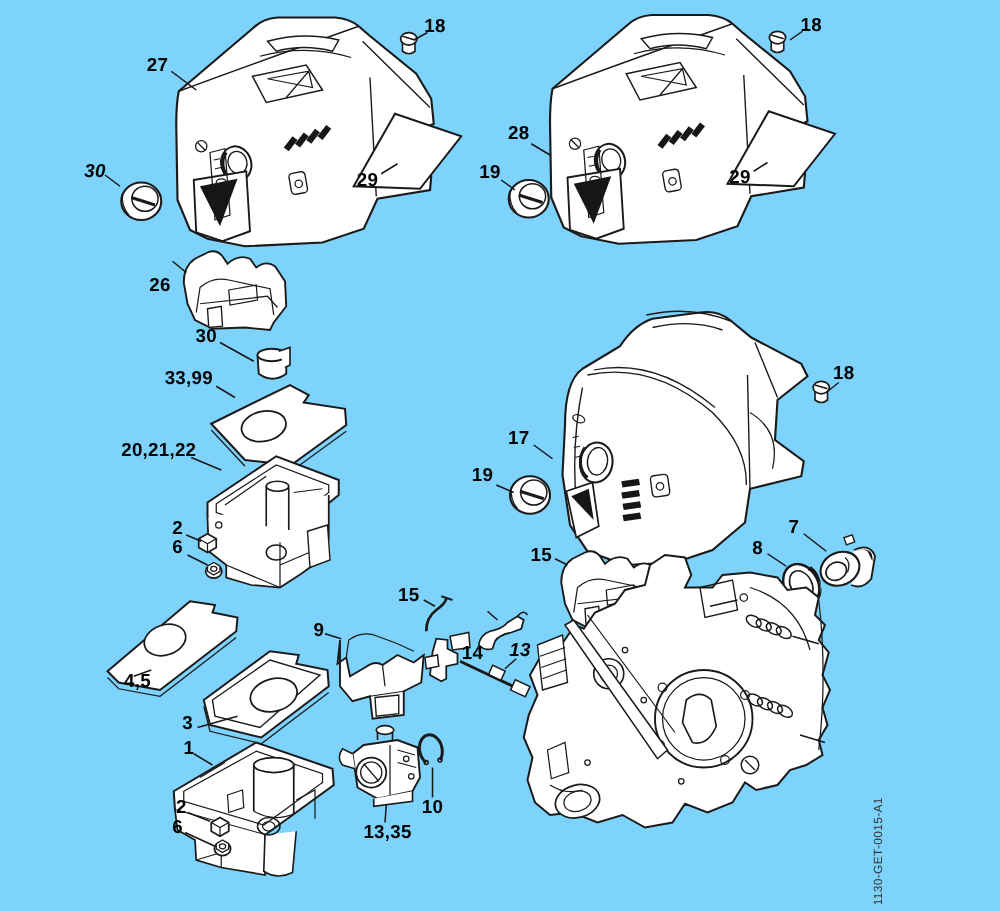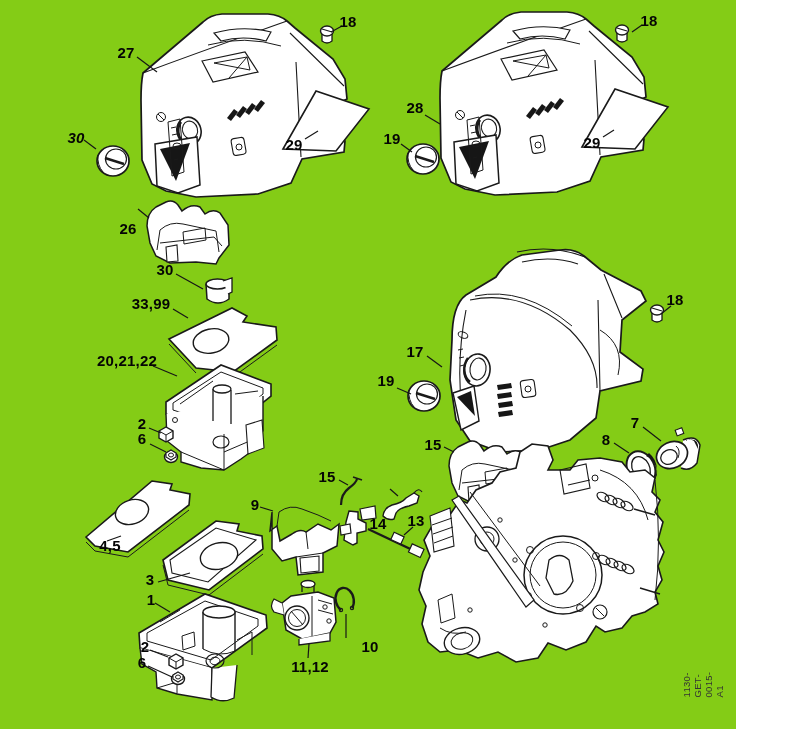--- a/index.html
+++ b/index.html
@@ -1,16 +1,16 @@
 <!DOCTYPE html>
 <html><head>
 <meta charset="utf-8">
 <style>
   html,body{margin:0;padding:0;background:#ffffff;}
-  .stage{position:relative;width:736px;height:729px;background:#84cc16;overflow:hidden;
+  .stage{position:relative;width:800px;height:729px;background:#7dd3fc;overflow:hidden;
          font-family:"Liberation Sans",sans-serif;}
   .stage svg{position:absolute;left:0;top:0;}
   #callout-layer{position:absolute;left:0;top:0;width:800px;height:729px;pointer-events:none;}
   .callout{position:absolute;transform:translate(-50%,-50%);
            font:bold 15px "Liberation Sans",sans-serif;color:#050505;
            letter-spacing:.2px;white-space:nowrap;}
   .diagram-code{position:absolute;left:703px;top:681px;
                 transform:translate(-50%,-50%) rotate(-90deg);
                 font:9.5px "Liberation Sans",sans-serif;color:#333;letter-spacing:.3px;}
   .leader{stroke:#161616;stroke-width:1.2;}
@@ -335,23 +335,23 @@
       <div class="callout" style="left: 142px; top: 423px;">2</div>
       <div class="callout" style="left: 142px; top: 438px;">6</div>
       <div class="callout" style="left: 110px; top: 545px;">4,5</div>
       <div class="callout" style="left: 150px; top: 579px;">3</div>
       <div class="callout" style="left: 151px; top: 599px;">1</div>
       <div class="callout" style="left: 145px; top: 646px;">2</div>
       <div class="callout" style="left: 142px; top: 662px;">6</div>
       <div class="callout" style="left: 255px; top: 504px;">9</div>
       <div class="callout" style="left: 327px; top: 476px;">15</div>
       <div class="callout" style="left: 378px; top: 475px; margin-top: 48px;">14</div>
-      <div class="callout" style="left: 416px; top: 520px;">13</div>
-      <div class="callout" style="left: 346px; top: 646px; margin-left: 24px;">10</div>
-      <div class="callout" style="left: 310px; top: 666px;">11,12</div>
+      <div class="callout" style="left: 416px; top: 520px; font-style: italic;">13</div>
+      <div class="callout" style="left: 346px; top: 646px;">10</div>
+      <div class="callout" style="left: 310px; top: 666px;">13,35</div>
       <div class="callout" style="left: 415px; top: 351px;">17</div>
       <div class="callout" style="left: 386px; top: 380px;">19</div>
       <div class="callout" style="left: 433px; top: 444px;">15</div>
       <div class="callout" style="left: 635px; top: 422px;">7</div>
       <div class="callout" style="left: 606px; top: 439px;">8</div>
       <div class="callout" style="left: 675px; top: 299px;">18</div>
     </div>
 
 <div class="diagram-code">1130-GET-0015-A1</div>
 

